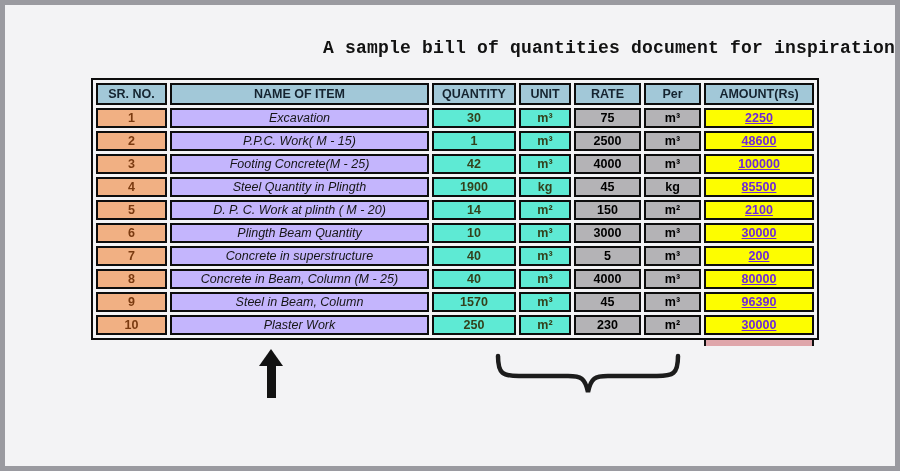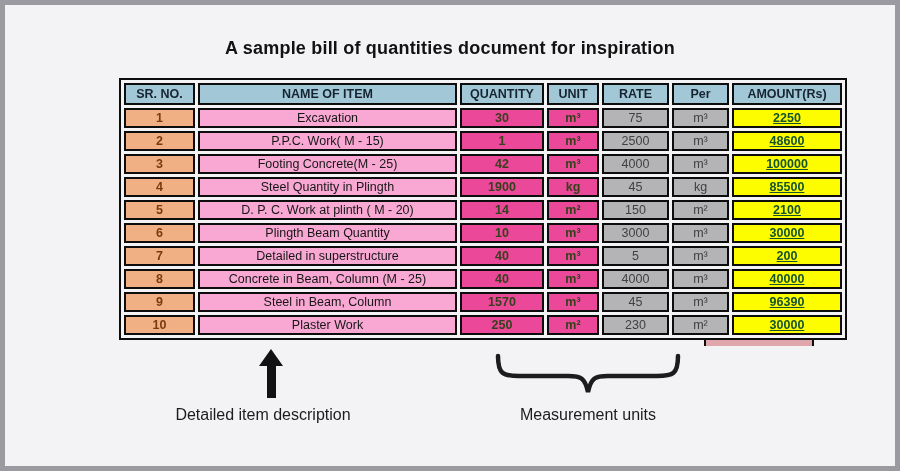--- a/index.html
+++ b/index.html
@@ -6,48 +6,47 @@
   body {
     width:900px; height:471px; position:relative; overflow:hidden;
     background:#9a9aa0;
     font-family:"Liberation Sans", sans-serif;
   }
   .page {
     position:absolute; inset:0; box-sizing:border-box;
     border:5px solid #9a9aa0; background:#f3f3f5;
   }
   .title {
-    position:absolute; top:33px; left:0; width:100%; text-align:center;
-    font-size:18px; font-weight:bold; color:#121212; letter-spacing:0.2px;
+    position:absolute; top:33px; left:0; width:100%; text-align:right;
+    font-size:18px; font-weight:bold; color:#121212; letter-spacing:0.2px;font-family:Liberation Mono, monospace;
   }
   
   table.boq {
     position:absolute; left:86px; top:73px;
     border-collapse:separate; border-spacing:3px;
     border:2px solid #0d0d0d; background:#f3f3f5;
     table-layout:fixed;
-    margin-left:28px;
   }
   table.boq th, table.boq td {
     box-sizing:border-box; border:2px solid #0d0d0d;
     overflow:hidden; white-space:nowrap; padding:0;
     text-align:center; vertical-align:middle;
   }
   table.boq th {
     height:22px; background:#a2c8d8; color:#152430;
     font-size:12.5px; font-weight:bold;
   }
   table.boq td { height:20px; font-size:12.5px; }
   td.c-sr     { background:#f1b083; color:#7a3a10; font-weight:bold; padding-left:10px; }
-  td.c-name   { background:#f9a8d4; color:#161616; text-align:left; padding-left:6px; font-size:13px; }
+  td.c-name   { background:#c4b5fd; color:#161616; text-align:left; padding-left:6px; font-size:13px;font-style:italic; }
   td.c-qty,
-  td.c-unit   { background:#ec4899; color:#33411c; font-weight:bold; padding-left:6px; }
+  td.c-unit   { background:#5eead4; color:#33411c; font-weight:bold; padding-left:6px; }
   td.c-rate,
-  td.c-per    { background:#b4b3b6; color:#404040; font-weight:normal; padding-left:4px; }
-  td.c-amt    { background:#fdfd00; color:#14532d; font-weight:bold; text-decoration:underline; }
+  td.c-per    { background:#b4b3b6; color:#000000; font-weight:bold; padding-left:4px; }
+  td.c-amt    { background:#fdfd00; color:#6d28d9; font-weight:bold; text-decoration:underline; }
   .amt-strip {
     position:absolute; left:699px; top:335px; width:110px; height:6px;
     background:#dfa6ab; box-sizing:border-box;
     border-left:2px solid #0d0d0d; border-right:2px solid #0d0d0d;
   }
   
   .arrow-up { position:absolute; left:254px; top:344px; width:24px; height:50px; }
   .arrow-up .head {
     width:0; height:0; margin:0 auto;
     border-left:12px solid transparent; border-right:12px solid transparent;
@@ -140,35 +139,35 @@
           <td class="c-sr">6</td>
           <td class="c-name">Plingth Beam Quantity</td>
           <td class="c-qty">10</td>
           <td class="c-unit">m³</td>
           <td class="c-rate">3000</td>
           <td class="c-per">m³</td>
           <td class="c-amt">30000</td>
         </tr>
         <tr>
           <td class="c-sr">7</td>
-          <td class="c-name">Detailed in superstructure</td>
+          <td class="c-name">Concrete in superstructure</td>
           <td class="c-qty">40</td>
           <td class="c-unit">m³</td>
           <td class="c-rate">5</td>
           <td class="c-per">m³</td>
           <td class="c-amt">200</td>
         </tr>
         <tr>
           <td class="c-sr">8</td>
           <td class="c-name">Concrete in Beam, Column (M - 25)</td>
           <td class="c-qty">40</td>
           <td class="c-unit">m³</td>
           <td class="c-rate">4000</td>
           <td class="c-per">m³</td>
-          <td class="c-amt">40000</td>
+          <td class="c-amt">80000</td>
         </tr>
         <tr>
           <td class="c-sr">9</td>
           <td class="c-name">Steel in Beam, Column</td>
           <td class="c-qty">1570</td>
           <td class="c-unit">m³</td>
           <td class="c-rate">45</td>
           <td class="c-per">m³</td>
           <td class="c-amt">96390</td>
         </tr>
@@ -183,21 +182,19 @@
         </tr>
       </tbody>
   </table>
 
   <div class="amt-strip"></div>
 
   <div class="arrow-up">
     <div class="head"></div>
     <div class="stem"></div>
   </div>
-  <div class="ann-label ann-item">Detailed item description</div>
 
   <svg class="brace" viewBox="0 0 186 44">
     <path d="M 3 4 C 3 22, 8 24, 24 24 L 73 24 C 86 24, 90 26, 93 40
              C 96 26, 100 24, 113 24 L 162 24 C 178 24, 183 22, 183 4" fill="none" stroke="#1c1c1c" stroke-width="4.5" stroke-linecap="round"></path>
   </svg>
-  <div class="ann-label ann-units">Measurement units</div>
 
 </div>
 
 </body></html>

